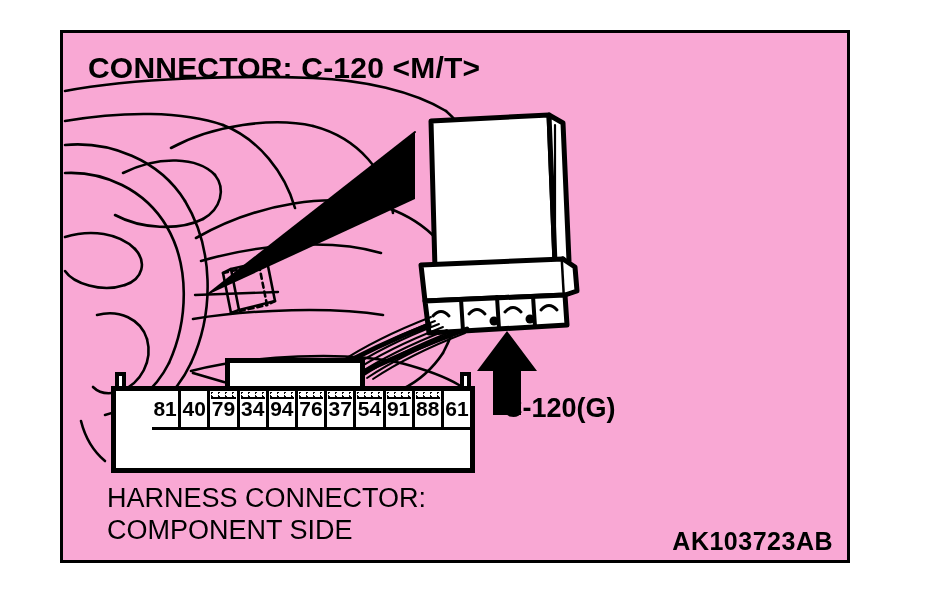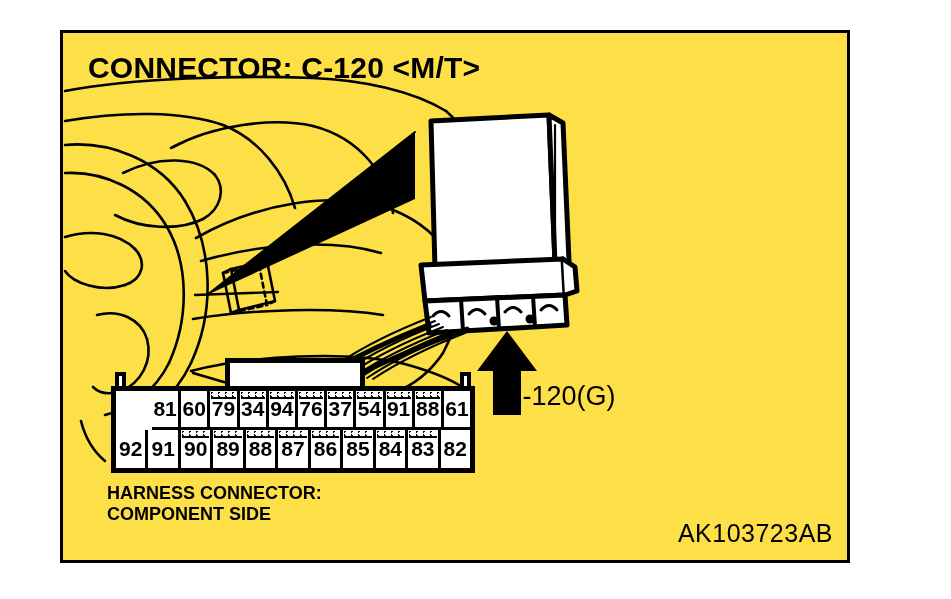--- a/index.html
+++ b/index.html
@@ -20,21 +20,21 @@
     background: #ffffff;
   }
   #frame {
     position: absolute;
     left: 60px;
     top: 30px;
     width: 790px;
     height: 533px;
     border: 3px solid #000000;
     box-sizing: border-box;
-    background: #fde047;
+    background: #f9a8d4;
   }
   #title {
     position: absolute;
     left: 25px;
     top: 18px;
     font-size: 30px;
     font-weight: bold;
     letter-spacing: 0.2px;
     color: #000000;
     white-space: nowrap;
@@ -143,42 +143,42 @@
     right: 1px;
     top: 6px;
     height: 2px;
     background: #000;
   }
   
   #harness-label {
     position: absolute;
     left: 44px;
     top: 450px;
-    font-size: 18px;
-    font-weight: bold;
-    line-height: 1.18;
-    color: #000000;
-    white-space: pre-line;
-  }
-  #cgroup-label {
-    position: absolute;
-    left: 440px;
-    top: 348px;
     font-size: 27px;
     font-weight: normal;
+    line-height: 1.18;
+    color: #000000;
+    white-space: pre-line;
+  }
+  #cgroup-label {
+    position: absolute;
+    left: 440px;
+    top: 360px;
+    font-size: 27px;
+    font-weight: bold;
     color: #000000;
     white-space: nowrap;
     text-align: center;
   }
   #code-label {
     position: absolute;
     right: 14px;
-    bottom: 12px;
+    bottom: 4px;
     font-size: 25px;
-    font-weight: normal;
+    font-weight: bold;
     letter-spacing: 0.5px;
     color: #000000;
     white-space: nowrap;
   }
 </style>
 </head>
 <body>
 
 <div id="page">
   <div id="frame">
@@ -303,45 +303,32 @@
     </svg>
 
     <div id="pin-grid-wrap">
       <div id="latch-top"></div>
       <div id="latch-left"></div>
       <div id="latch-right"></div>
       <div id="pin-grid">
 
         <div class="pin-row row-top">
           <div class="pin-cell">81</div>
-          <div class="pin-cell">60</div>
+          <div class="pin-cell">40</div>
           <div class="pin-cell keyed">79</div>
           <div class="pin-cell keyed">34</div>
           <div class="pin-cell keyed">94</div>
           <div class="pin-cell keyed">76</div>
           <div class="pin-cell keyed">37</div>
           <div class="pin-cell keyed">54</div>
           <div class="pin-cell keyed">91</div>
           <div class="pin-cell keyed">88</div>
           <div class="pin-cell">61</div>
         </div>
 
-        <div class="pin-row row-bottom">
-          <div class="pin-cell">92</div>
-          <div class="pin-cell">91</div>
-          <div class="pin-cell keyed">90</div>
-          <div class="pin-cell keyed">89</div>
-          <div class="pin-cell keyed">88</div>
-          <div class="pin-cell keyed">87</div>
-          <div class="pin-cell keyed">86</div>
-          <div class="pin-cell keyed">85</div>
-          <div class="pin-cell keyed">84</div>
-          <div class="pin-cell keyed">83</div>
-          <div class="pin-cell">82</div>
-        </div>
 
       </div>
     </div>
 
     <div id="cgroup-label">C-120(G)</div>
     <div id="harness-label">HARNESS CONNECTOR:
 COMPONENT SIDE</div>
     <div id="code-label">AK103723AB</div>
 
   </div>

